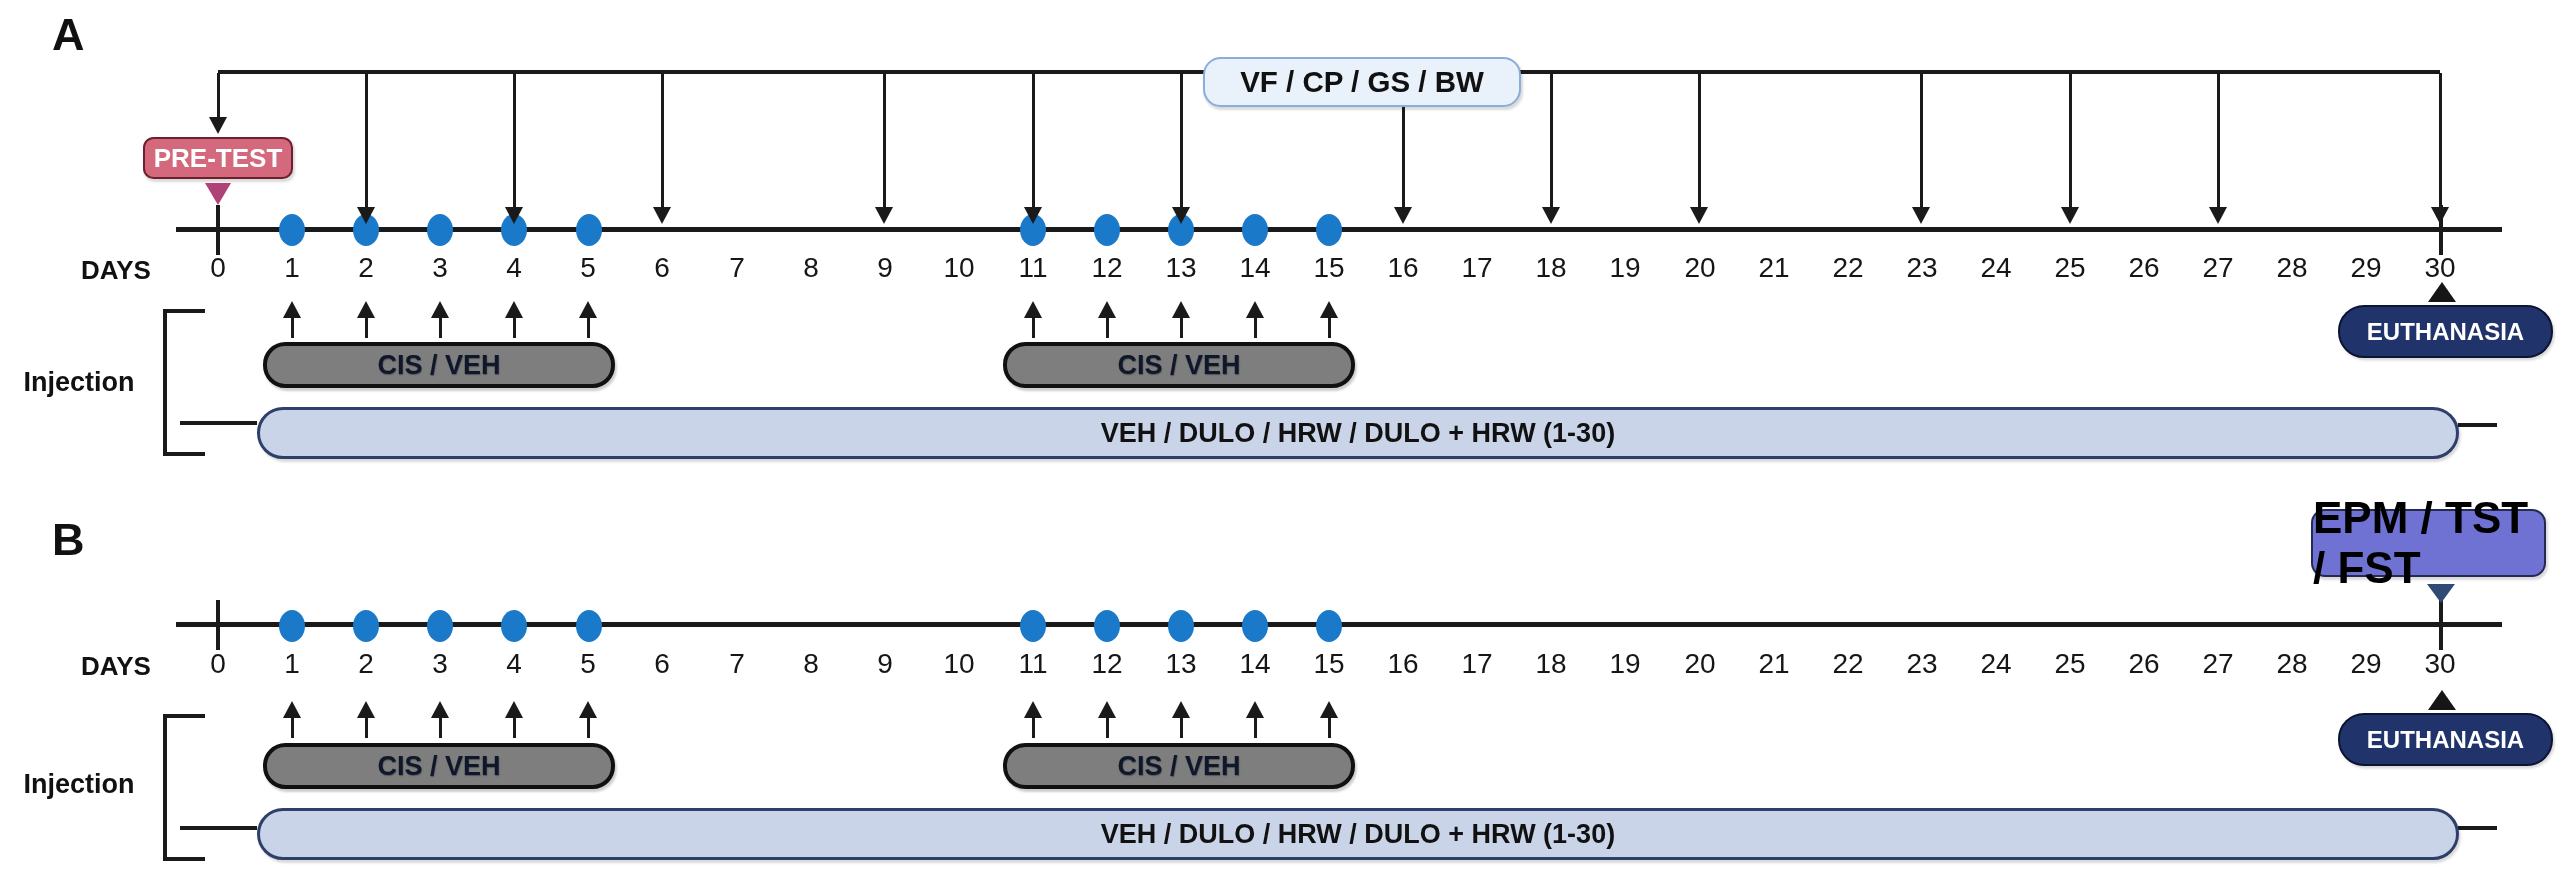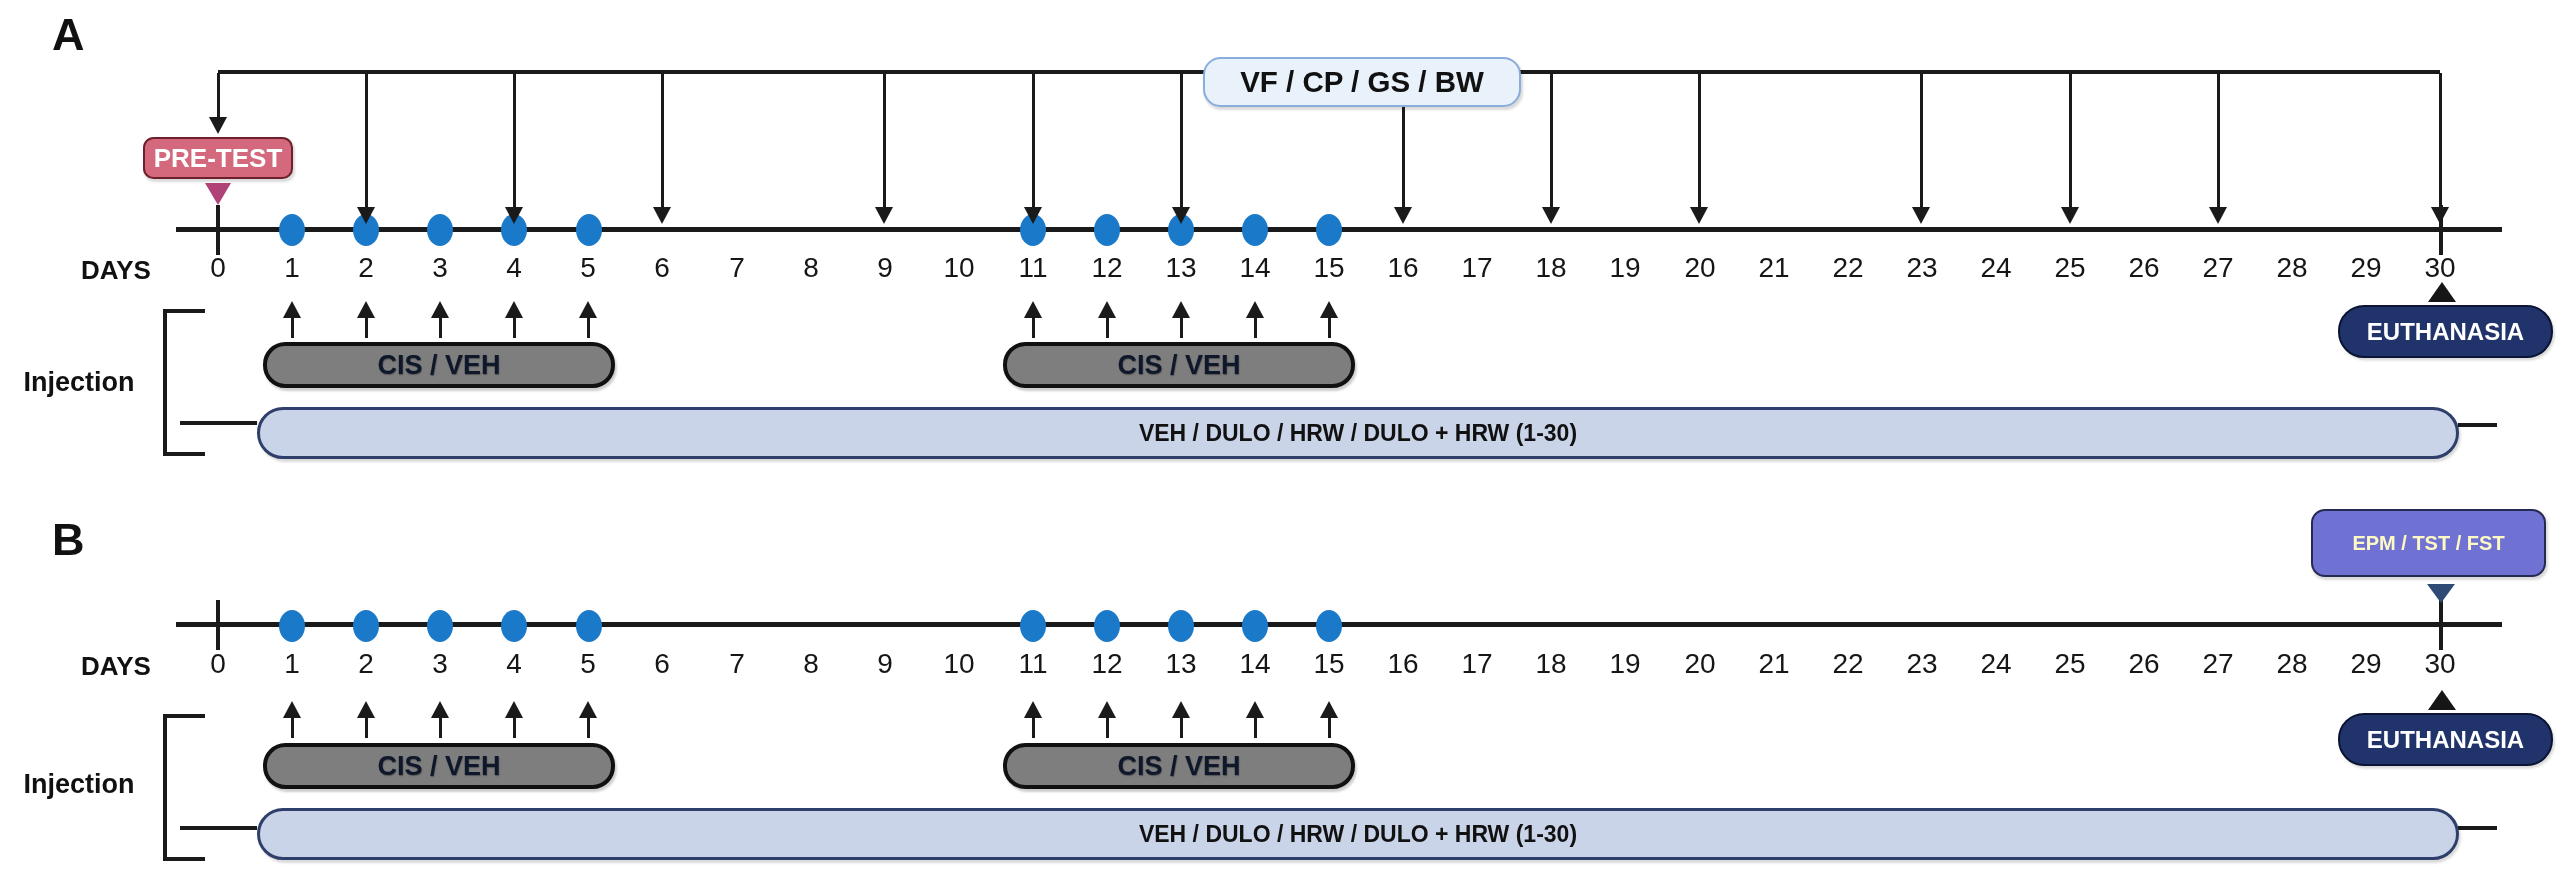--- a/index.html
+++ b/index.html
@@ -28,37 +28,37 @@
                background:var(--tests-badge-fill);border:2.4px solid var(--tests-badge-border);
                color:#111;font-size:29.5px;}
   .pretest-badge{left:143px;top:137px;width:150px;height:42px;border-radius:10.6px;
                  background:var(--pretest-fill);border:2.9px solid var(--pretest-border);
                  color:#fff;font-size:26px;}
   .euth-badge{left:2338px;width:215px;height:53px;border-radius:26px;
               background:var(--euthanasia-fill);border:2.9px solid var(--euthanasia-border);
               color:#fff;font-size:24px;}
   .epm-badge{left:2311px;top:509px;width:235px;height:68px;border-radius:14px;
              background:var(--epm-fill);border:2.9px solid var(--epm-border);
-             color:#fef9c3;font-size:20px;}
+             color:#000000;font-size:44px;}
 
   .tri{position:absolute;width:0;height:0;z-index:5;}
   .tri-down-pink{left:205px;top:183px;border-left:13px solid transparent;border-right:13px solid transparent;
                  border-top:22px solid var(--pretest-pointer);}
   .tri-up-black{left:2428px;border-left:14px solid transparent;border-right:14px solid transparent;
                 border-bottom:20px solid #161616;}
   .tri-down-navy{left:2427px;top:584px;border-left:14px solid transparent;border-right:14px solid transparent;
                  border-top:19px solid var(--epm-pointer);}
 
   .cis-bar{position:absolute;display:flex;align-items:center;justify-content:center;
            background:var(--cis-fill);border:4.1px solid var(--cis-border);border-radius:22.4px;
            color:#0f172a;font-size:27px;font-weight:bold;z-index:4;
            text-shadow:0.6px 1.2px 1.2px rgba(0,0,0,0.35);box-shadow:1.8px 2.9px 2.4px rgba(0,0,0,0.2);}
   .chronic-bar{position:absolute;display:flex;align-items:center;justify-content:center;
                background:var(--chronic-fill);border:3.5px solid var(--chronic-border);border-radius:27px;
-               color:#111;font-size:23px;font-weight:bold;z-index:4;
+               color:#111;font-size:27px;font-weight:bold;z-index:4;
                box-shadow:1.8px 2.9px 2.4px rgba(0,0,0,0.15);}
   .injection-label{position:absolute;width:143px;font-size:27px;font-weight:bold;color:#111;z-index:2;}
   .bracket{position:absolute;background:var(--line);z-index:1;}
 </style>
 </head>
 <body>
 
 <div id="canvas">
 
   <section>

